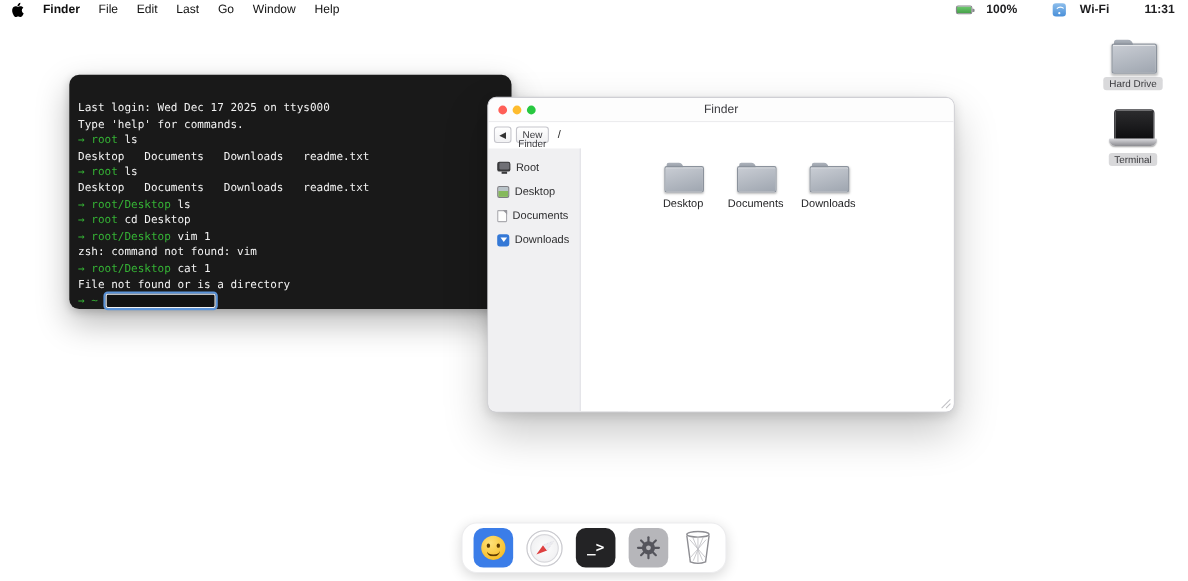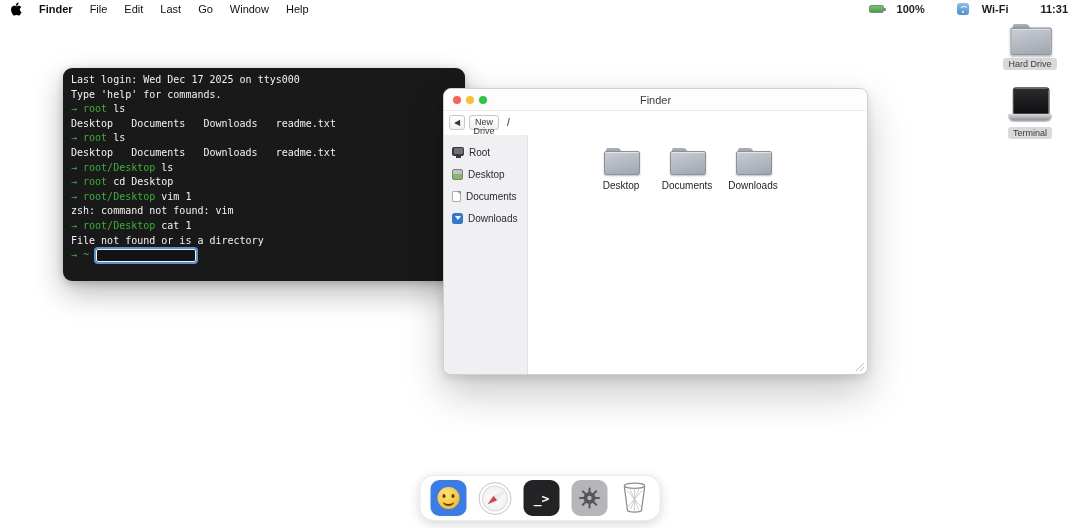--- a/index.html
+++ b/index.html
@@ -25,21 +25,21 @@
   .mb-wifi { width:12px; height:12px; border-radius:3px; position:relative;
     background:linear-gradient(#8cbdeb, var(--c-wifi_blue)); }
   .mb-wifi::before { content:""; position:absolute; left:2px; top:2.5px; width:8px; height:8px;
     border:1.4px solid #fff; border-radius:50%;
     clip-path:polygon(0 0, 100% 0, 50% 62%); }
   .mb-wifi::after { content:""; position:absolute; left:5px; top:8px; width:2px; height:2px;
     background:#fff; border-radius:50%; }
 
   
   .terminal { position:absolute; left:63px; top:68px; width:402px; height:213px;
-    background:var(--c-terminal_bg); border-radius:9px; padding:5px 8px;
+    background:var(--c-terminal_bg); border-radius:9px; padding:24px 8px;
     box-shadow:0 12px 30px rgba(0,0,0,.28), 0 2px 8px rgba(0,0,0,.18);
     font-family:"DejaVu Sans Mono", monospace; font-size:10px; line-height:14.6px; }
   .tline { white-space:pre; }
   .t-fg { color:var(--c-terminal_fg); }
   .t-green { color:var(--c-terminal_green); }
   .term-input { margin-left:7px; width:100px; height:13px; background:rgba(0,0,0,.25);
     border:1px solid #f4f4f4; border-radius:2px; box-shadow:0 0 0 2px var(--c-focus_ring);
     color:#fff; font:10px "DejaVu Sans Mono", monospace; padding:0 3px;
     caret-color:#fff; vertical-align:middle; outline:none; }
 
@@ -102,21 +102,21 @@
   .sicon.i-picture { width:11px; height:11px; border:1.5px solid #7d7d82; border-radius:2px;
     background:linear-gradient(#b9c3c9 45%, #86b95c 45%); }
   .sicon.i-page { width:9px; height:11px; background:#fdfdfd; border:1px solid #ababb0; border-radius:1px; position:relative; }
   .sicon.i-page::after { content:""; position:absolute; top:-1px; right:-1px; width:0; height:0;
     border-style:solid; border-width:0 4px 4px 0; border-color:#f0f0f2 #96969c transparent transparent; }
   .sicon.i-download { width:11px; height:11px; background:#3478d6; border-radius:2.5px; position:relative; }
   .sicon.i-download::after { content:""; position:absolute; left:2.5px; top:3.5px; width:0; height:0;
     border:3px solid transparent; border-top:4.5px solid #fff; }
 
   
-  .desktop-icons { position:absolute; top:28px; right:14px; width:72px;
+  .desktop-icons { position:absolute; top:40px; right:14px; width:72px;
     display:flex; flex-direction:column; align-items:center; gap:22px; }
   .dicon { display:flex; flex-direction:column; align-items:center; cursor:default; }
   .dicon-art { display:block; margin-bottom:4px; transform:scale(1.15); transform-origin:bottom center; }
   .dlabel { background:#d9d9db; border-radius:3px; font-size:9px; color:#39393d; padding:1px 5px;
     max-width:70px; white-space:nowrap; }
 
   
   .dock { position:absolute; left:50%; transform:translateX(-50%); bottom:7px; height:46px;
     background:#fff; border-radius:14px; border:1px solid #ececee;
     box-shadow:0 3px 12px rgba(0,0,0,.16); display:flex; align-items:center; gap:12px; padding:0 10px; }
@@ -202,21 +202,21 @@
   <div class="titlebar">
     <div class="lights">
       <span class="light" style="background: rgb(255, 95, 87);"></span>
       <span class="light" style="background: rgb(254, 188, 46);"></span>
       <span class="light" style="background: rgb(40, 200, 64);"></span>
     </div>
     <span class="win-title">Finder</span>
   </div>
   <div class="toolbar">
     <button class="tb-btn">◀</button>
-    <button class="tb-btn tb-newfolder">New Drive</button>
+    <button class="tb-btn tb-newfolder">New Finder</button>
     <span class="tb-path">/</span>
   </div>
   <div class="fbody">
     <div class="sidebar">
 
         <div class="srow">
           <span class="sicon i-computer"></span>
           <span class="slabel">Root</span>
         </div>
 

